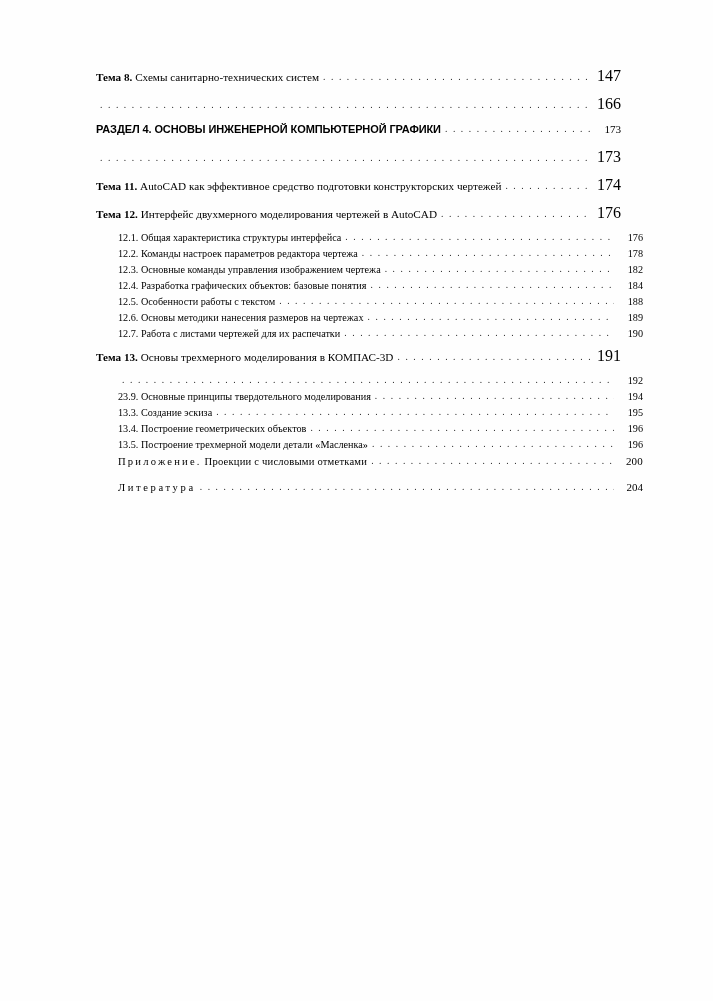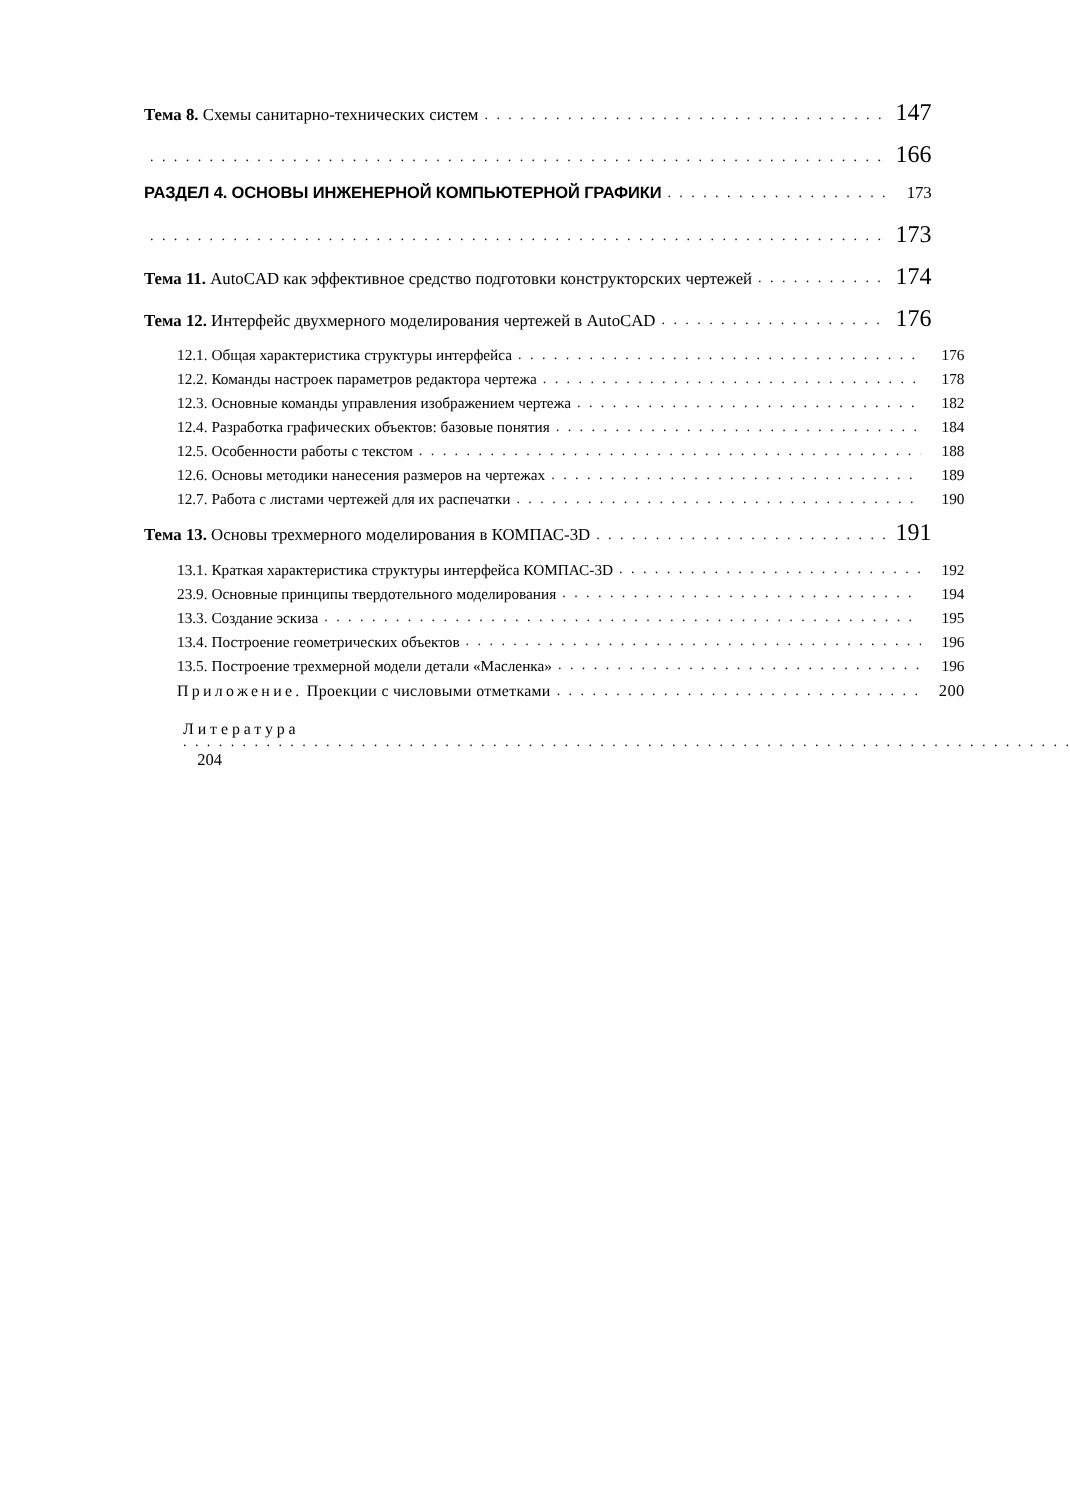--- a/index.html
+++ b/index.html
@@ -106,21 +106,20 @@
     margin-bottom: 14px;
     letter-spacing: 0.2px;
   }
   .lvl-appendix .sp {
     letter-spacing: 2.2px;
   }
   .lvl-lit {
     font-size: 10.6px;
     padding-left: 22px;
     margin-bottom: 6px;
-    flex-direction: column;
   }
   .lvl-lit .sp {
     letter-spacing: 2.6px;
   }
   .lvl-appendix .page-no, .lvl-lit .page-no { font-size: 11px; }
 </style>
 </head>
 <body>
 
 <div class="page">
@@ -202,21 +201,20 @@
       <span class="page-no">190</span>
     </div>
 
     <div class="row lvl-topic gap-before-topic" style="margin-top:9px;">
       <span class="label"><b>Тема 13.</b> <span>Основы трехмерного моделирования в КОМПАС-3D</span></span>
       <span class="leader">. . . . . . . . . . . . . . . . . . . . . . . . . . . . . . . . . . . . . . . . . . . . . . . . . . . . . . . . . . . . . . . . . . . . . . . . . . . . . . . . . . . . . . . . . . . . . . . . . . .</span>
       <span class="page-no">191</span>
     </div>
 
     <div class="row lvl-sub">
-      <span class="label"><span>13.1.</span> <span>Краткая характеристика структуры интерфейса КОМПАС-3D</span></span>
       <span class="leader">. . . . . . . . . . . . . . . . . . . . . . . . . . . . . . . . . . . . . . . . . . . . . . . . . . . . . . . . . . . . . . . . . . . . . . . . . . . . . . . . . . . . . . . . . . . . . . . . . . .</span>
       <span class="page-no">192</span>
     </div>
 
     <div class="row lvl-sub">
       <span class="label"><span>23.9.</span> <span>Основные принципы твердотельного моделирования</span></span>
       <span class="leader">. . . . . . . . . . . . . . . . . . . . . . . . . . . . . . . . . . . . . . . . . . . . . . . . . . . . . . . . . . . . . . . . . . . . . . . . . . . . . . . . . . . . . . . . . . . . . . . . . . .</span>
       <span class="page-no">194</span>
     </div>
 

